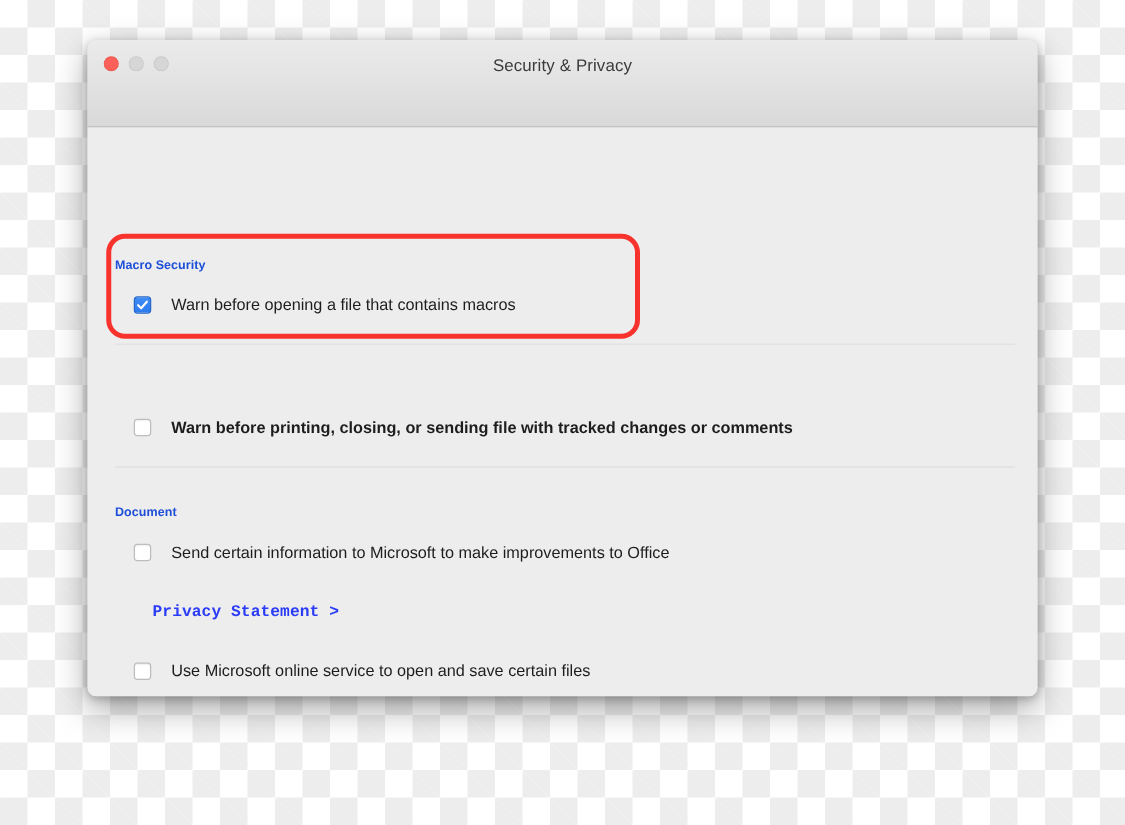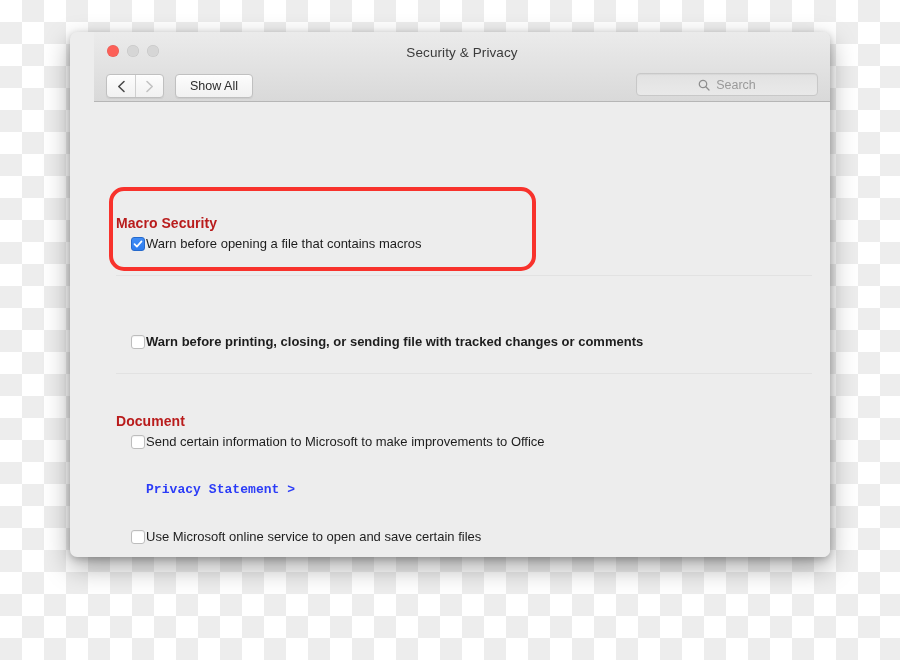--- a/index.html
+++ b/index.html
@@ -24,21 +24,20 @@
 
   
   #window {
     position:absolute;
     left:70px; top:32px;
     width:760px; height:525px;
     border-radius:7px;
     overflow:hidden;
     background:#ededed;
     box-shadow:0 10px 26px rgba(0,0,0,0.34), 0 2px 7px rgba(0,0,0,0.22);
-    padding-left:24px;
   }
 
   
   .titlebar {
     position:relative;
     height:70px;
     background:linear-gradient(to bottom,#ebebeb 0%,#e2e2e2 50%,#d9d9d9 100%);
     border-bottom:1px solid #b6b6b6;
   }
   .lights { position:absolute; left:13px; top:13px; display:flex; gap:8px; }
@@ -100,26 +99,25 @@
   .search-ph { font-size:12.5px; color:#9a9a9a; }
 
   
   .content {
     position:relative;
     height:455px;
     background:#ededed;
     padding:0 22px;
   }
   .section-title {
-    font-size:14px; font-weight:bold; color:#b91c1c;
+    font-size:10px; font-weight:bold; color:#1d4ed8;
     letter-spacing:.05px;
-    margin-top:8px;
-  }
-
-  .cbrow { display:flex; align-items:flex-start; gap:1px; }
+  }
+
+  .cbrow { display:flex; align-items:flex-start; gap:16px; }
   .cb {
     flex:0 0 auto;
     width:14px; height:14px; margin-top:1px;
     border-radius:3px;
   }
   .cb.off {
     background:#ffffff;
     border:1px solid #bdbdbd;
     box-shadow:0 1px 1px rgba(0,0,0,.05) inset;
   }
@@ -173,48 +171,20 @@
     <div class="titlebar">
 
       <div class="lights">
         <span class="light close"></span>
         <span class="light min"></span>
         <span class="light max"></span>
       </div>
 
       <div class="win-title">Security &amp; Privacy</div>
 
-      <div class="toolbar-row">
-
-        <div class="navseg">
-          <div class="navbtn">
-            <svg class="chev" width="9" height="13" viewBox="0 0 9 13">
-              <polyline points="7,1.5 1.8,6.5 7,11.5" fill="none" stroke="#4a4a4a" stroke-width="1.6" stroke-linecap="round" stroke-linejoin="round"></polyline>
-            </svg>
-          </div>
-          <div class="navbtn">
-            <svg class="chev" width="9" height="13" viewBox="0 0 9 13">
-              <polyline points="2,1.5 7.2,6.5 2,11.5" fill="none" stroke="#c2c2c2" stroke-width="1.6" stroke-linecap="round" stroke-linejoin="round"></polyline>
-            </svg>
-          </div>
-        </div>
-
-        <div class="showall">
-          <span>Show All</span>
-        </div>
-
-        <div class="searchfield">
-          <svg width="12" height="12" viewBox="0 0 12 12">
-            <circle cx="5" cy="5" r="3.7" fill="none" stroke="#8e8e8e" stroke-width="1.3"></circle>
-            <line x1="7.8" y1="7.8" x2="11" y2="11" stroke="#8e8e8e" stroke-width="1.3" stroke-linecap="round"></line>
-          </svg>
-          <span class="search-ph">Search</span>
-        </div>
-
-      </div>
     </div>
 
     <div class="content">
 
       <div class="section-title p-macro-title">Macro Security</div>
 
       <div class="cbrow p-macro-cb">
         <span class="cb on">
           <svg width="10" height="10" viewBox="0 0 10 10">
             <polyline points="1.5,5.2 3.9,7.6 8.5,2.4" fill="none" stroke="#ffffff" stroke-width="1.7" stroke-linecap="round" stroke-linejoin="round"></polyline>

